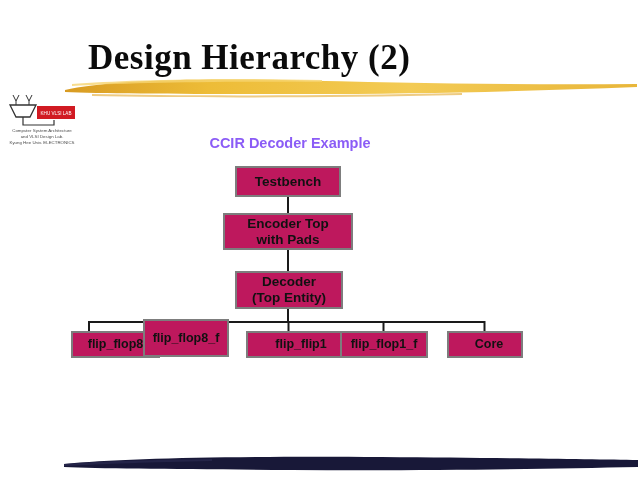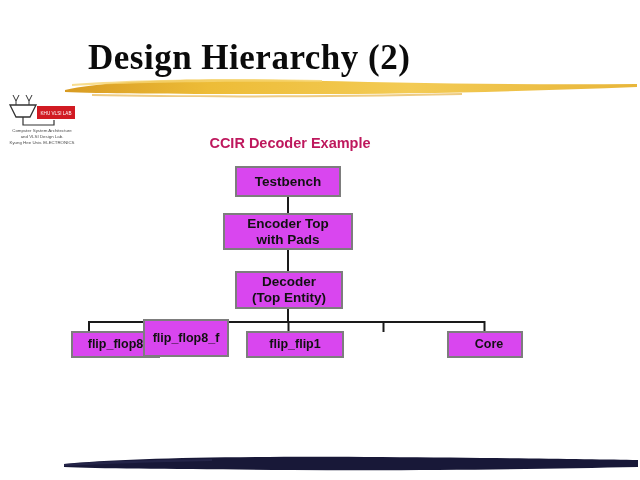--- a/index.html
+++ b/index.html
@@ -13,37 +13,37 @@
     position:absolute;left:80px;top:30px;margin:8px;
     font-family:"Liberation Serif","DejaVu Serif",serif;
     font-weight:bold;font-size:35px;letter-spacing:0.5px;color:#0b0b0b;white-space:nowrap;
   }
   .gold-stroke{position:absolute;left:62px;top:76px;width:578px;height:24px;}
   
   .lab-logo{position:absolute;left:6px;top:94px;width:78px;height:54px;}
   
   .diagram-heading{
     position:absolute;left:140px;top:135px;width:300px;text-align:center;
-    font-weight:bold;font-size:14.5px;color:#be185d;
+    font-weight:bold;font-size:14.5px;color:#8b5cf6;
   }
   .connectors{position:absolute;left:0;top:0;width:640px;height:480px;pointer-events:none;}
   .node{
-    position:absolute;box-sizing:border-box;background:#d946ef;
+    position:absolute;box-sizing:border-box;background:#be185d;
     border:2px solid var(--box-border,#7d7d7d);
     display:flex;flex-direction:column;align-items:center;justify-content:center;
     font-weight:bold;color:#111;text-align:center;line-height:1.18;white-space:nowrap;
   }
   .node.big{font-size:13.5px;}
   .node.leaf{font-size:12.5px;}
   .n-testbench{left:235px;top:166px;width:106px;height:31px;}
   .n-encoder{left:223px;top:213px;width:130px;height:37px;}
   .n-decoder{left:235px;top:271px;width:108px;height:38px;}
   .n-leaf0{left:45px;top:331px;width:89px;height:27px;margin-left:26px;}
   .n-leaf1{left:143px;top:319px;width:86px;height:38px;}
-  .n-leaf2{left:246px;top:331px;width:98px;height:27px;}
+  .n-leaf2{left:246px;top:331px;width:110px;height:27px;}
   .n-leaf3{left:340px;top:331px;width:88px;height:27px;}
   .n-leaf4{left:447px;top:331px;width:76px;height:27px;padding-left:8px;}
   
   .navy-stroke{position:absolute;left:62px;top:455px;width:578px;height:17px;}
 </style>
 </head>
 <body>
 
 <div class="slide">
 
@@ -110,20 +110,23 @@
 
   <div class="node leaf n-leaf0">
     <span>flip_flop8</span>
   </div>
   <div class="node leaf n-leaf1">
     <span>flip_flop8_f</span>
   </div>
   <div class="node leaf n-leaf2">
     <span>flip_flip1</span>
   </div>
+  <div class="node leaf n-leaf3">
+    <span>flip_flop1_f</span>
+  </div>
   <div class="node leaf n-leaf4">
     <span>Core</span>
   </div>
 
   <svg class="navy-stroke" viewBox="0 0 578 17" preserveAspectRatio="none">
     <path d="M2,9 C60,3 180,1 320,2 C440,3 530,4 576,5 L576,12 C480,14 360,16 230,15 C120,14 40,14 2,12 Z" fill="#181838"></path>
     <path d="M2,9 C40,6 90,5 150,4 L150,6 C90,7 40,9 2,11 Z" fill="#2A2A50" opacity="0.7"></path>
   </svg>
 
 </div>

